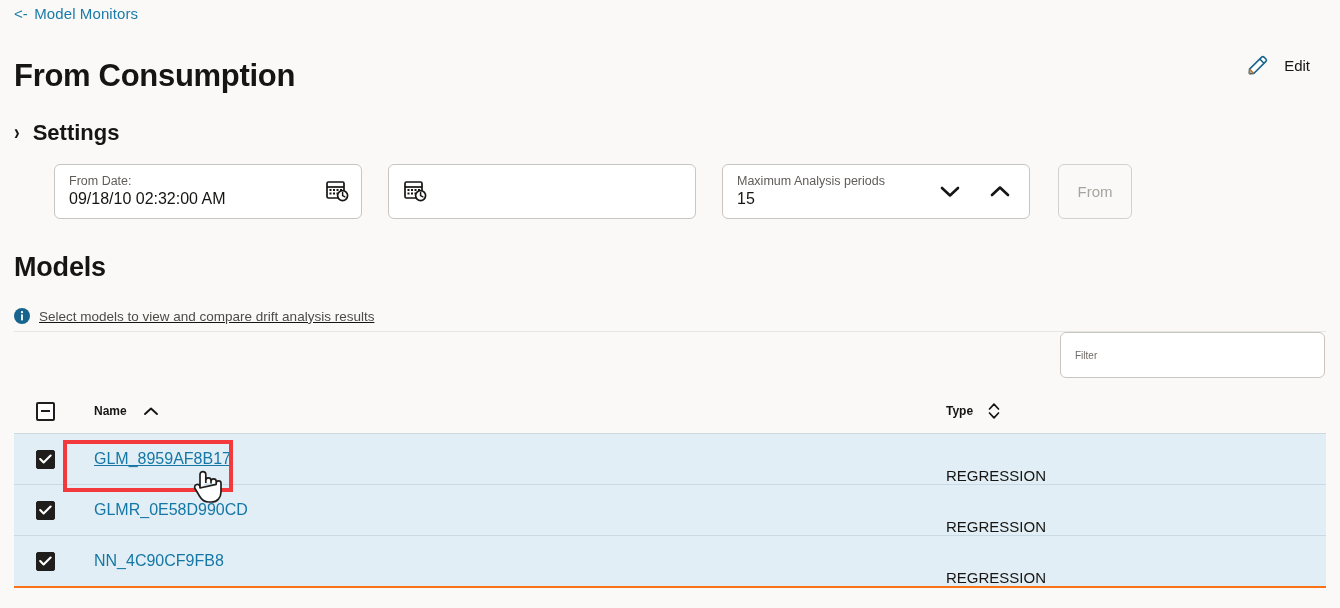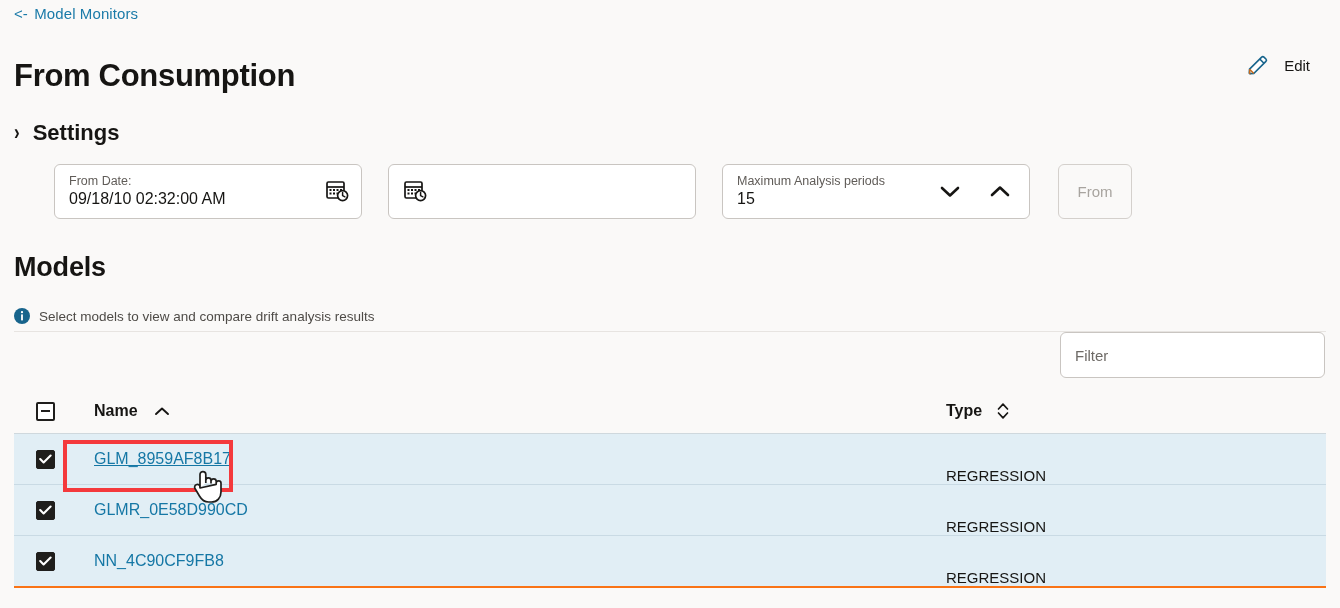--- a/index.html
+++ b/index.html
@@ -162,20 +162,21 @@
     margin: 0;
     color: #161513;
   }
   .models-hint {
     position: absolute;
     left: 14px;
     top: 308px;
     display: flex;
     align-items: center;
     gap: 9px;
+    text-decoration: underline;
   }
   .info-ico { width: 16px; height: 16px; display: block; flex: 0 0 auto; }
   .models-hint .hint-text {
     font-size: 13.5px;
     color: #4e4b47;
   }
 
   .hint-divider {
     position: absolute;
     left: 14px;
@@ -190,21 +191,21 @@
     position: absolute;
     left: 1060px;
     top: 332px;
     width: 265px;
     height: 46px;
     box-sizing: border-box;
     background: #ffffff;
     border: 1px solid #c9c5c1;
     border-radius: 6px;
     padding: 8px 14px;
-    font-size: 15px;
+    font-size: 10px;
     color: #737373;
     font-family: "Liberation Sans", sans-serif;
     outline: none;
   }
   .filter-box::placeholder { color: #6e6a66; }
 
   
   .table {
     position: absolute;
     left: 14px;
@@ -246,21 +247,21 @@
   .col-type {
     width: 380px;
     flex: 0 0 380px;
     display: flex;
     align-items: center;
     gap: 14px;
     box-sizing: border-box;
   }
 
   .th-label {
-    font-size: 16px;
+    font-size: 12px;
     font-weight: bold;
     color: #161513;
   }
   .sort-ico { display: block; cursor: pointer; }
 
   .chk {
     width: 19px;
     height: 19px;
     box-sizing: border-box;
     background: #1f1e1c;

